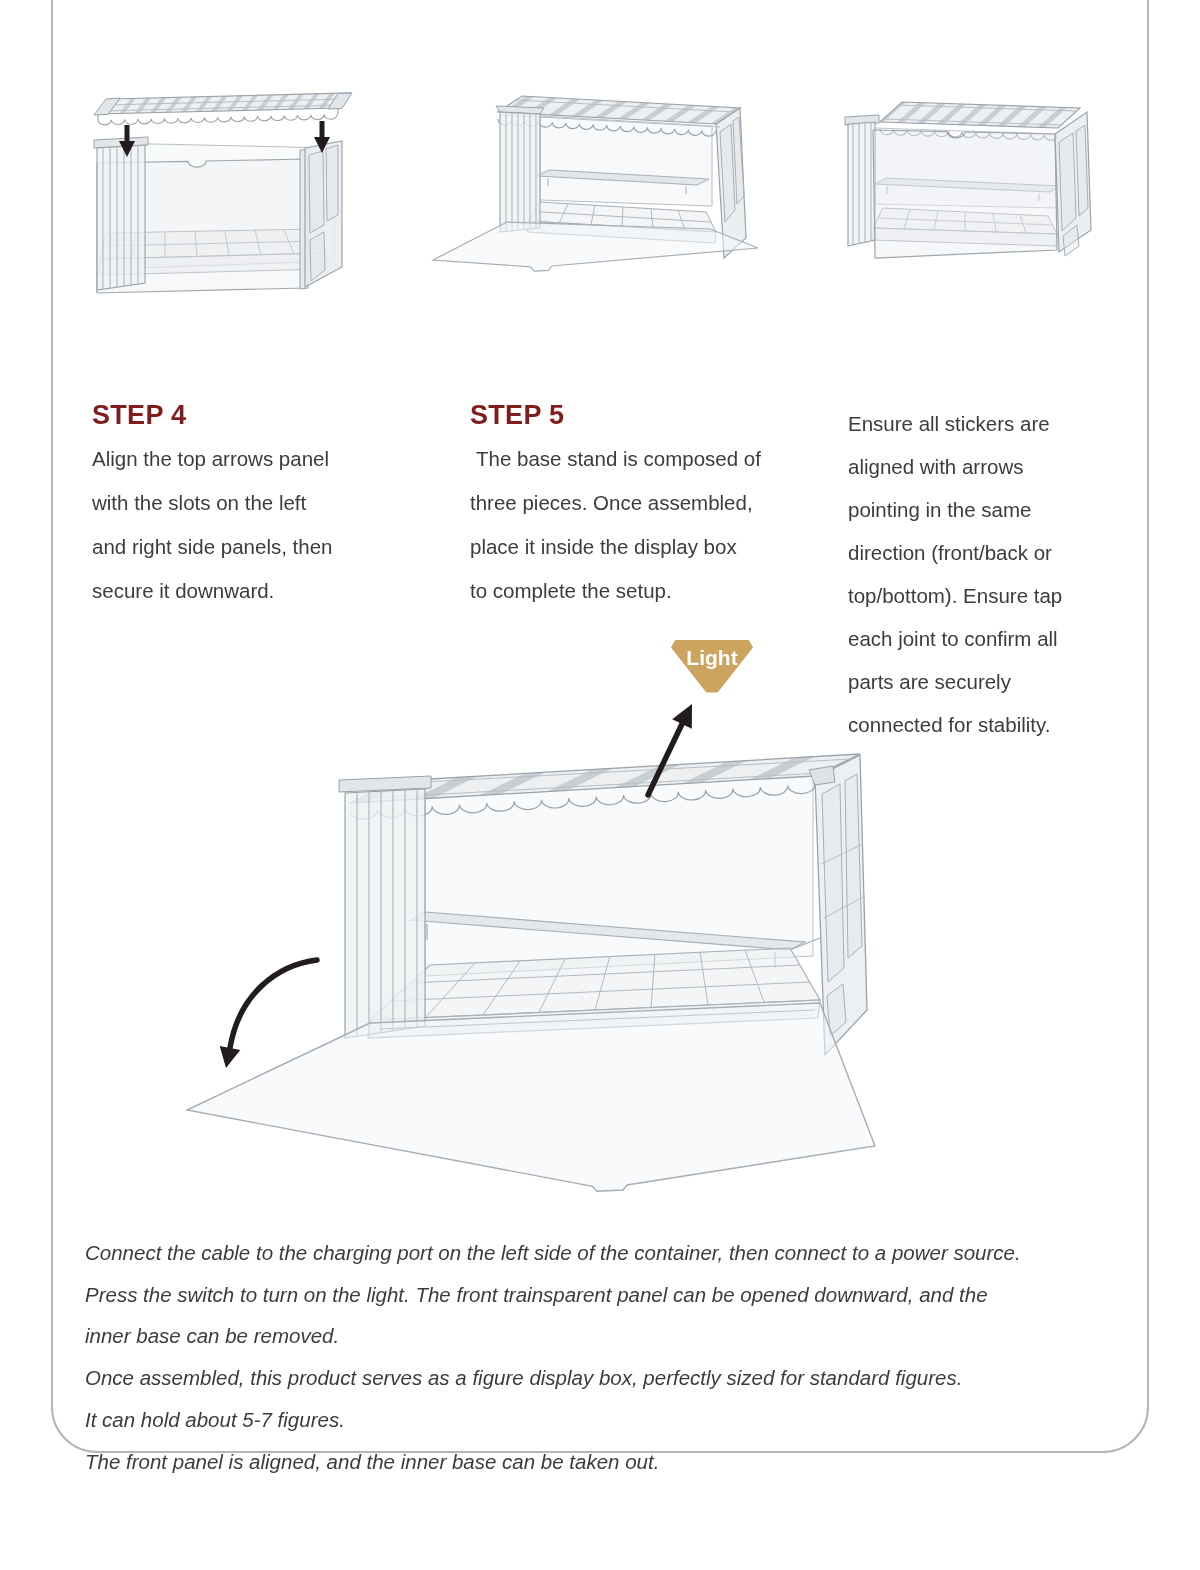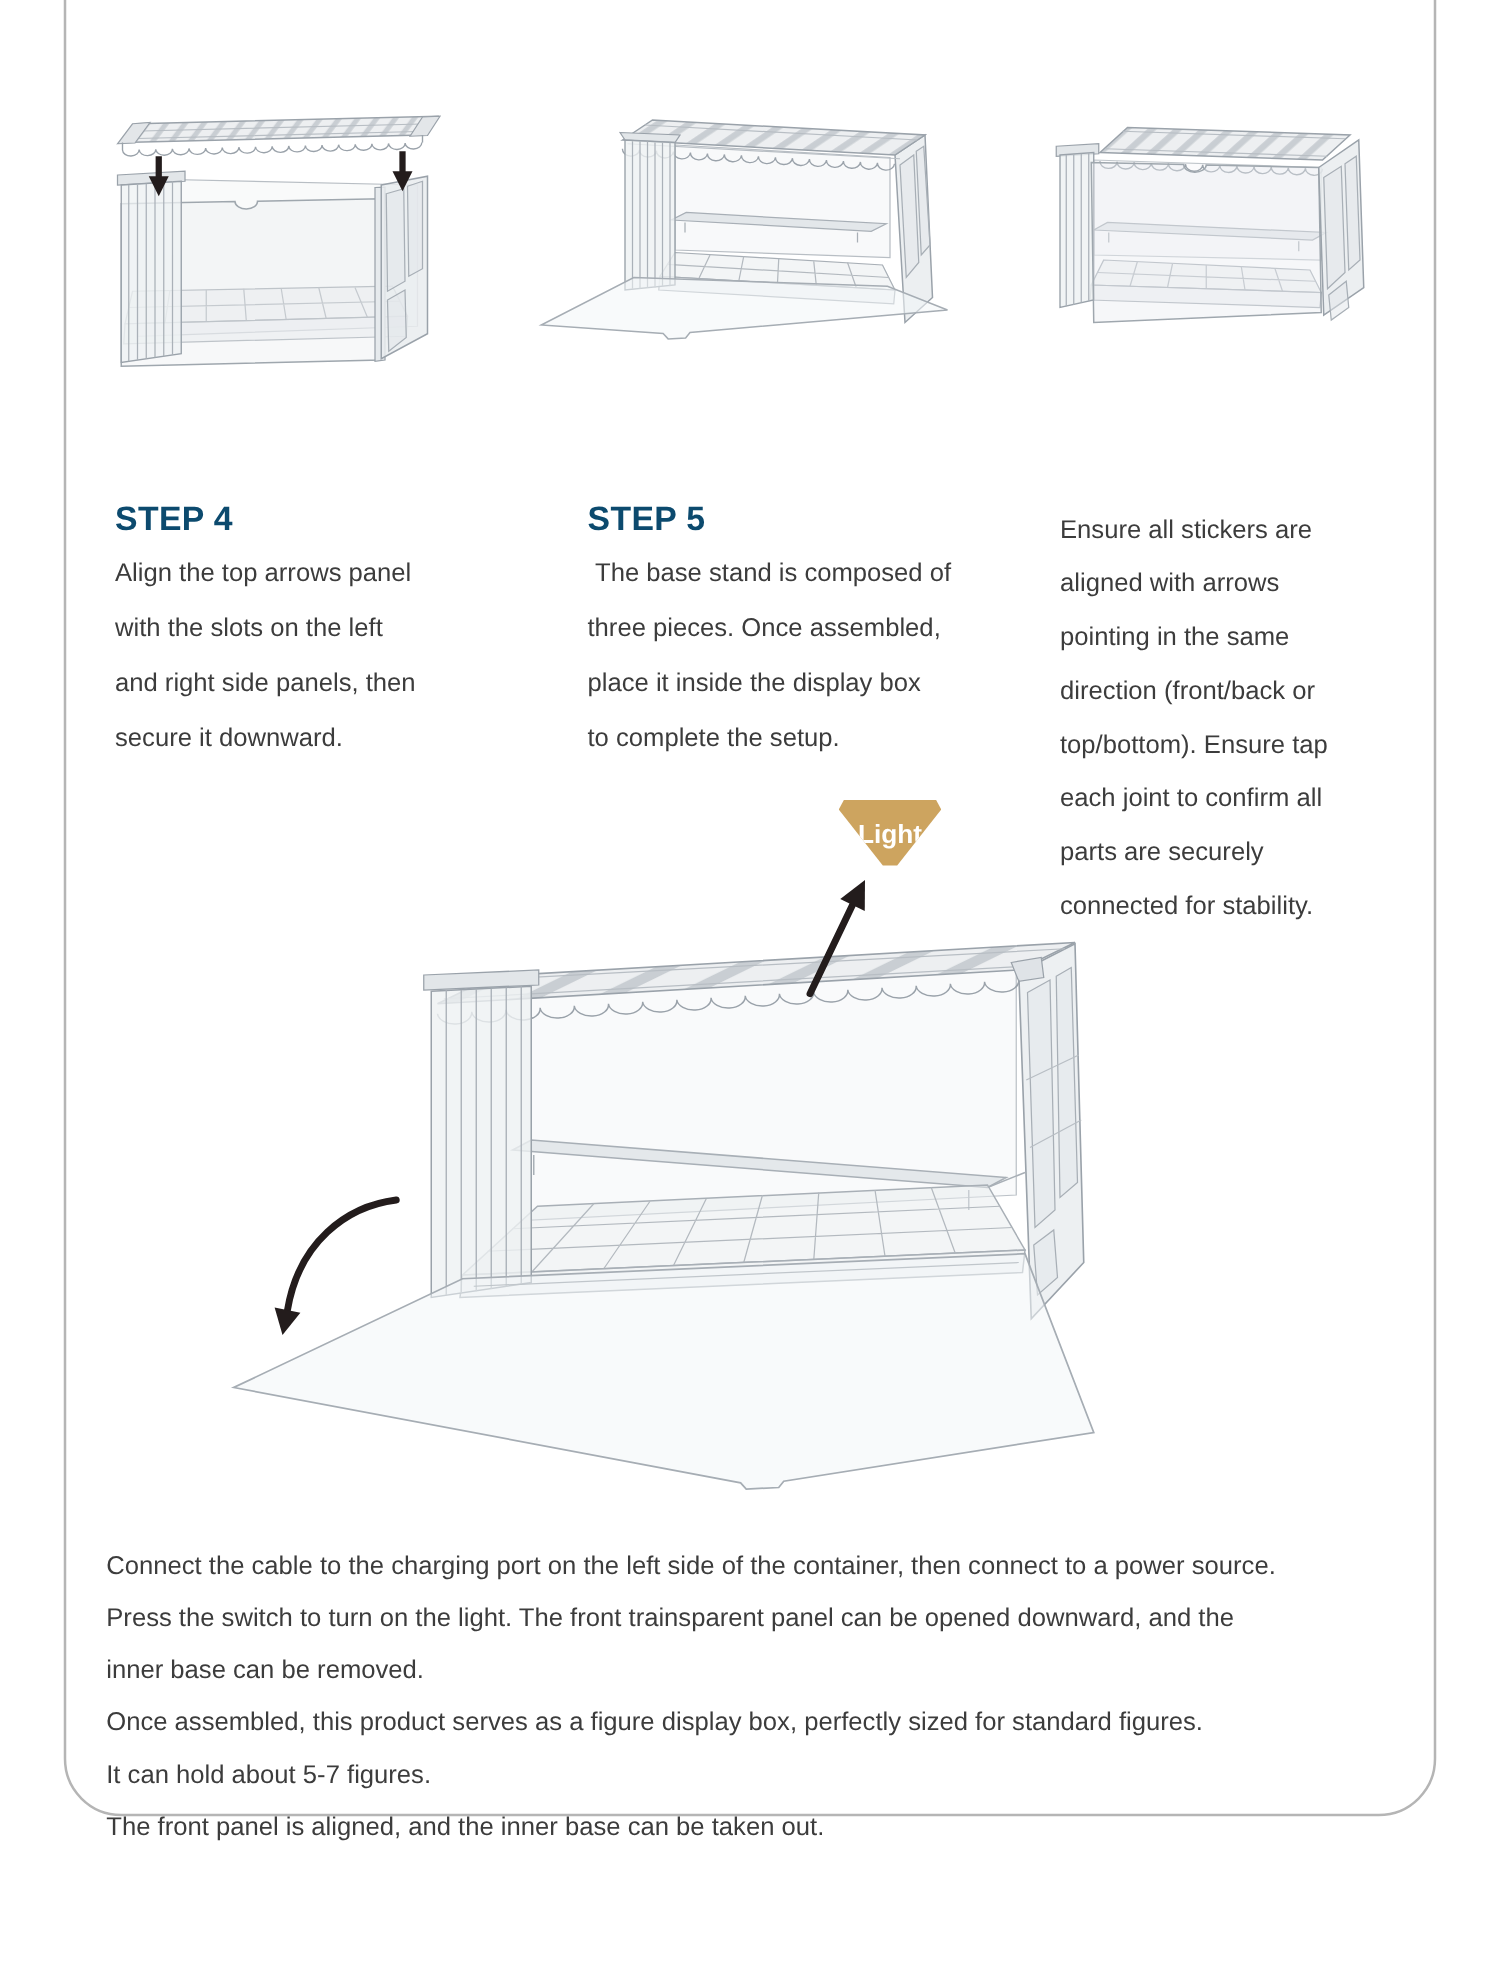--- a/index.html
+++ b/index.html
@@ -8,30 +8,30 @@
     font-family:"Liberation Sans", sans-serif;
   }
   .sheet-border{
     position:absolute;box-sizing:border-box;
     left:51px;top:-60px;width:1098px;height:1513px;
     border:2.5px solid #b5b5b5;border-radius:46px;
     pointer-events:none;
   }
   .ill{position:absolute;}
   .txtcol{position:absolute;color:#3c3c3c;font-size:20.5px;}
-  .txtcol h2{margin:0 0 11px 0;font-size:27px;font-weight:900;color:#0c4a6e;letter-spacing:0.3px;}
+  .txtcol h2{margin:0 0 11px 0;font-size:27px;font-weight:900;color:#7f1d1d;letter-spacing:0.3px;}
   .ln{white-space:pre;line-height:32px;margin-top:12px;}
   .note .ln{line-height:31px;}
-  .footer .ln{line-height:29.7px;}
+  .footer .ln{line-height:29.7px;font-style:italic;}
   .light-badge{
     position:absolute;left:671px;top:640px;width:82px;height:54px;
     clip-path:polygon(5% 0,95% 0,100% 14%,57% 97%,43% 97%,0 14%);
     color:#ffffff;font-weight:bold;font-size:21px;
     display:flex;justify-content:center;align-items:flex-start;
-    box-sizing:border-box;padding-top:16px;
+    box-sizing:border-box;padding-top:6px;
   }
 </style>
 </head>
 <body>
 
 <div class="sheet-border"></div>
 
 <svg class="ill" style="left:92px;top:85px" width="265" height="215" viewBox="0 0 265 215">
   <defs>
     <pattern id="slat1" width="12" height="12" patternUnits="userSpaceOnUse" patternTransform="rotate(-53)">

